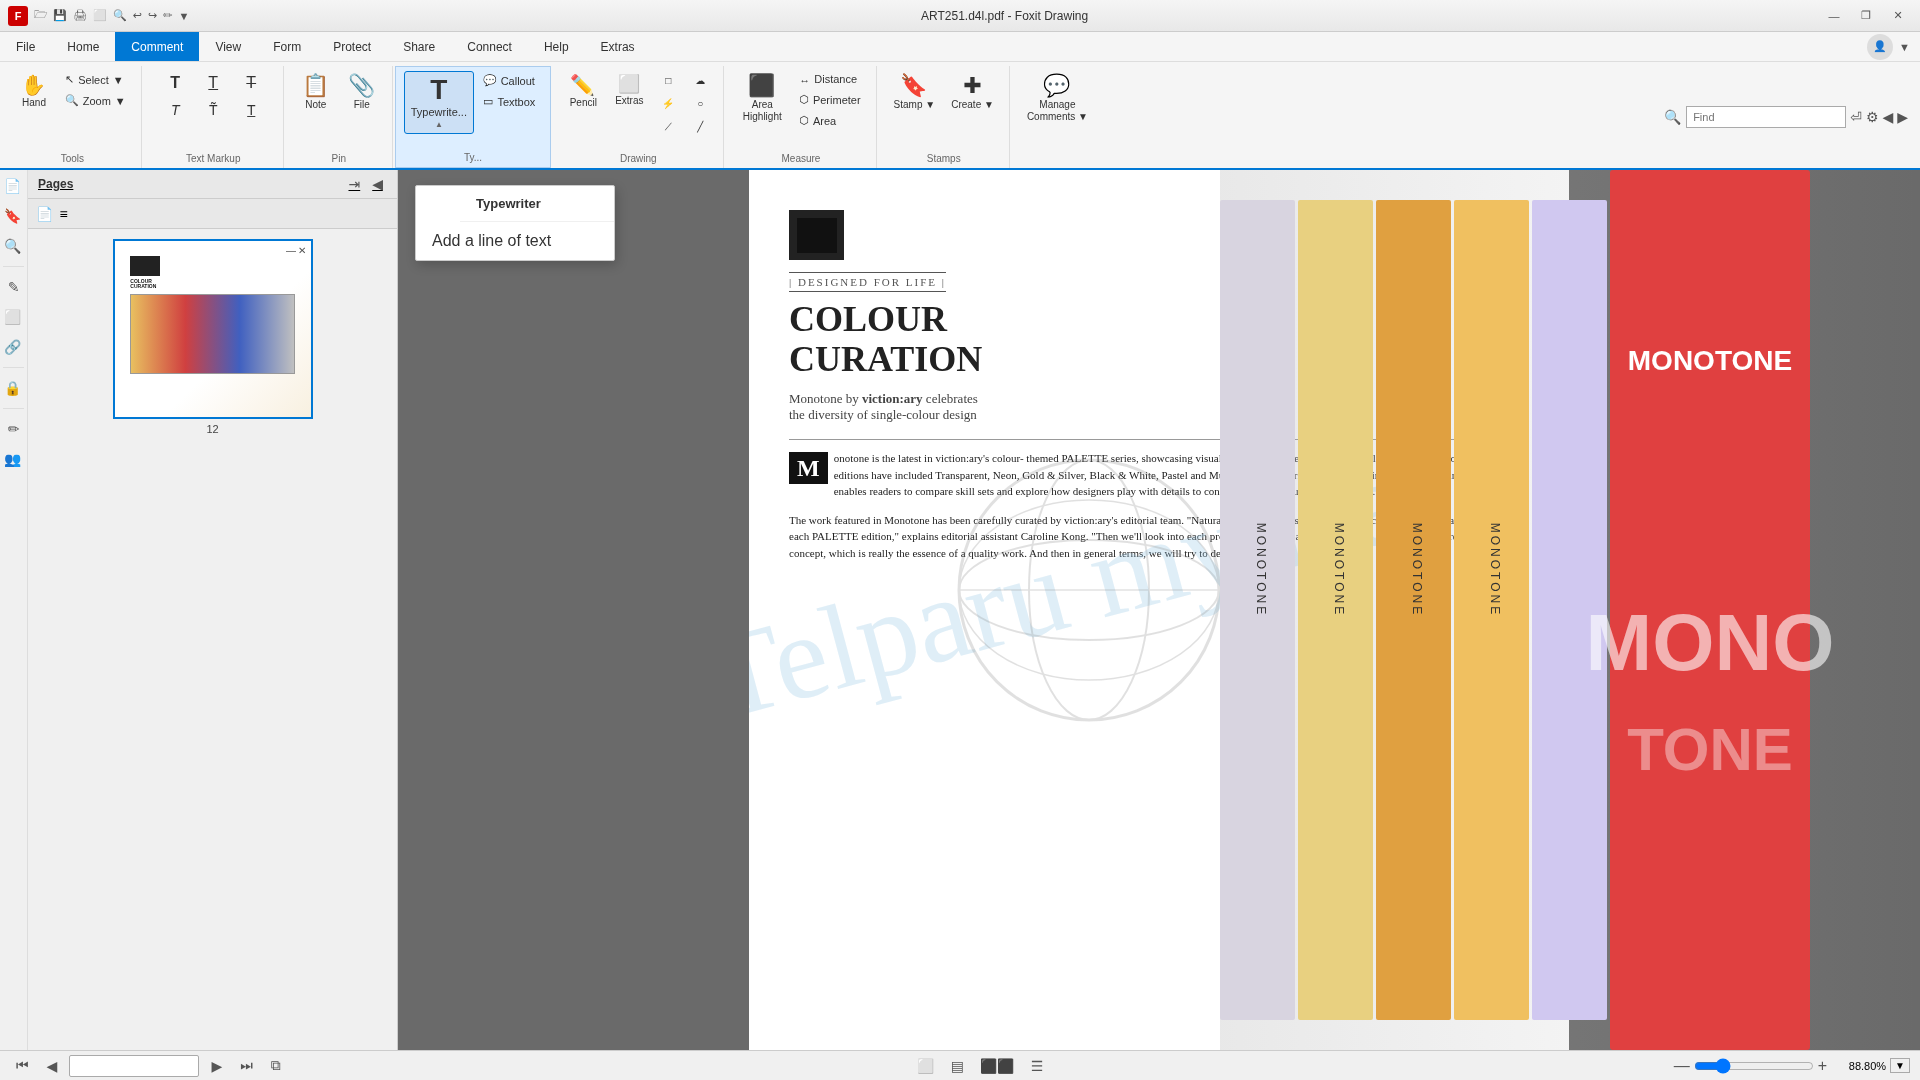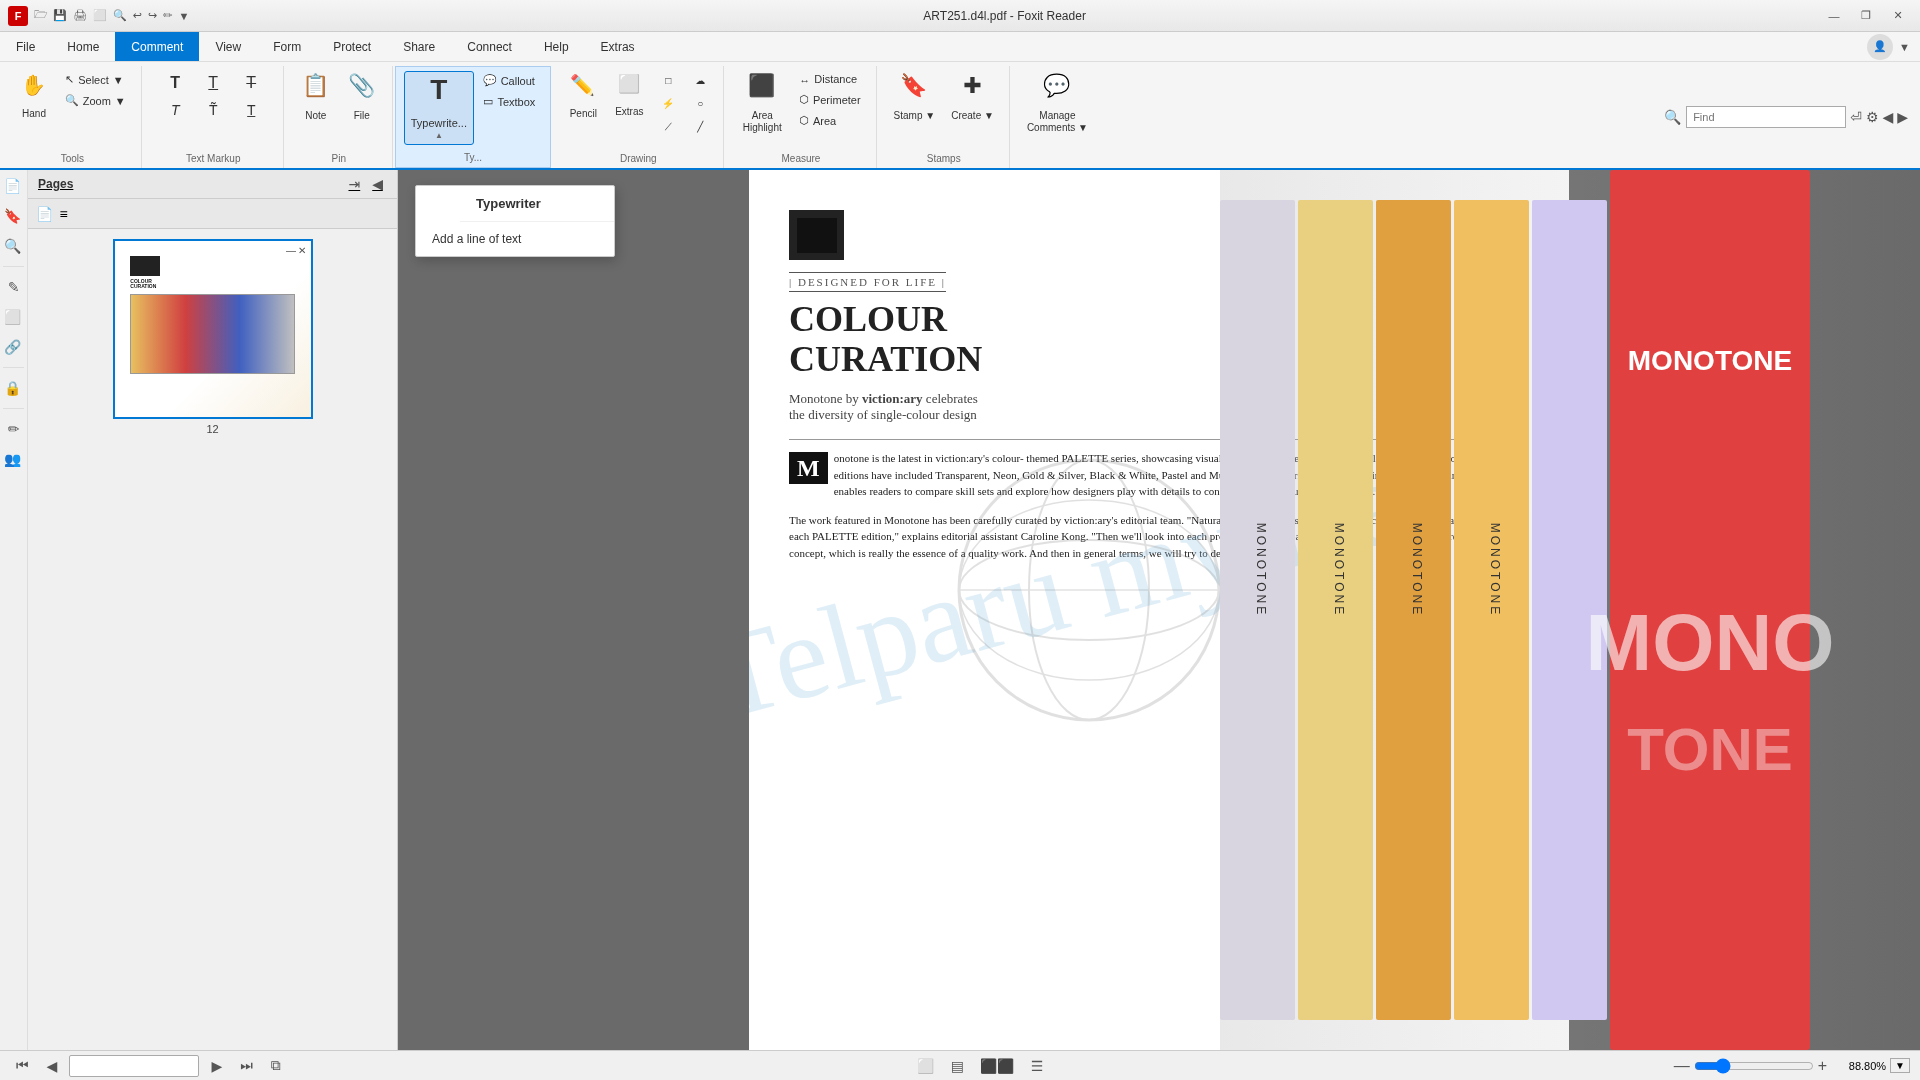--- a/index.html
+++ b/index.html
@@ -84,21 +84,21 @@
       background: transparent;
       cursor: pointer;
       border-radius: 3px;
       min-width: 44px;
       font-size: 10px;
       color: #333;
       gap: 2px;
     }
     .ribbon-btn.active { background: #cce0f5; border-color: #0078d4; }
     .ribbon-btn .btn-icon { font-size: 20px; line-height: 1; }
-    .ribbon-btn .btn-label { font-size: 10px; text-align: center; white-space: nowrap; margin-top: 11px; }
+    .ribbon-btn .btn-label { font-size: 10px; text-align: center; white-space: nowrap; }
     .ribbon-btn-small {
       display: flex;
       align-items: center;
       gap: 4px;
       padding: 2px 6px;
       border: 1px solid transparent;
       background: transparent;
       cursor: pointer;
       border-radius: 3px;
       font-size: 11px;
@@ -229,21 +229,21 @@
       width: 200px;
       background: white;
       border: 1px solid #ccc;
       box-shadow: 2px 4px 12px rgba(0,0,0,0.2);
       z-index: 1000;
       border-radius: 2px;
     }
     .dropdown-item {
       padding: 10px 16px;
       cursor: pointer;
-      font-size: 12px;
+      font-size: 16px;
       color: #333;
       border-bottom: 1px solid #f0f0f0;
     }
     .dropdown-item:first-child {
       font-weight: bold;
       font-size: 13px;
       margin-left: 44px;
     }
     .dropdown-item:last-child { border-bottom: none; }
 
@@ -286,21 +286,21 @@
     <span style="font-size:11px;color:#555;">🗁</span>
     <span style="font-size:11px;color:#555;">💾</span>
     <span style="font-size:11px;color:#555;">🖨</span>
     <span style="font-size:11px;color:#555;">⬜</span>
     <span style="font-size:11px;color:#555;">🔍</span>
     <span style="font-size:11px;color:#555;">↩</span>
     <span style="font-size:11px;color:#555;">↪</span>
     <span style="font-size:11px;color:#555;">✏</span>
     <span style="font-size:11px;color:#555;">▼</span>
   </div>
-  <div class="title">ART251.d4l.pdf - Foxit Reader</div>
+  <div class="title">ART251.d4l.pdf - Foxit Drawing</div>
   <div class="win-controls">
     <button class="win-btn">—</button>
     <button class="win-btn">❐</button>
     <button class="win-btn close">✕</button>
   </div>
 </div>
 
 <div id="menubar">
   <div class="menu-item">File</div>
   <div class="menu-item">Home</div>

